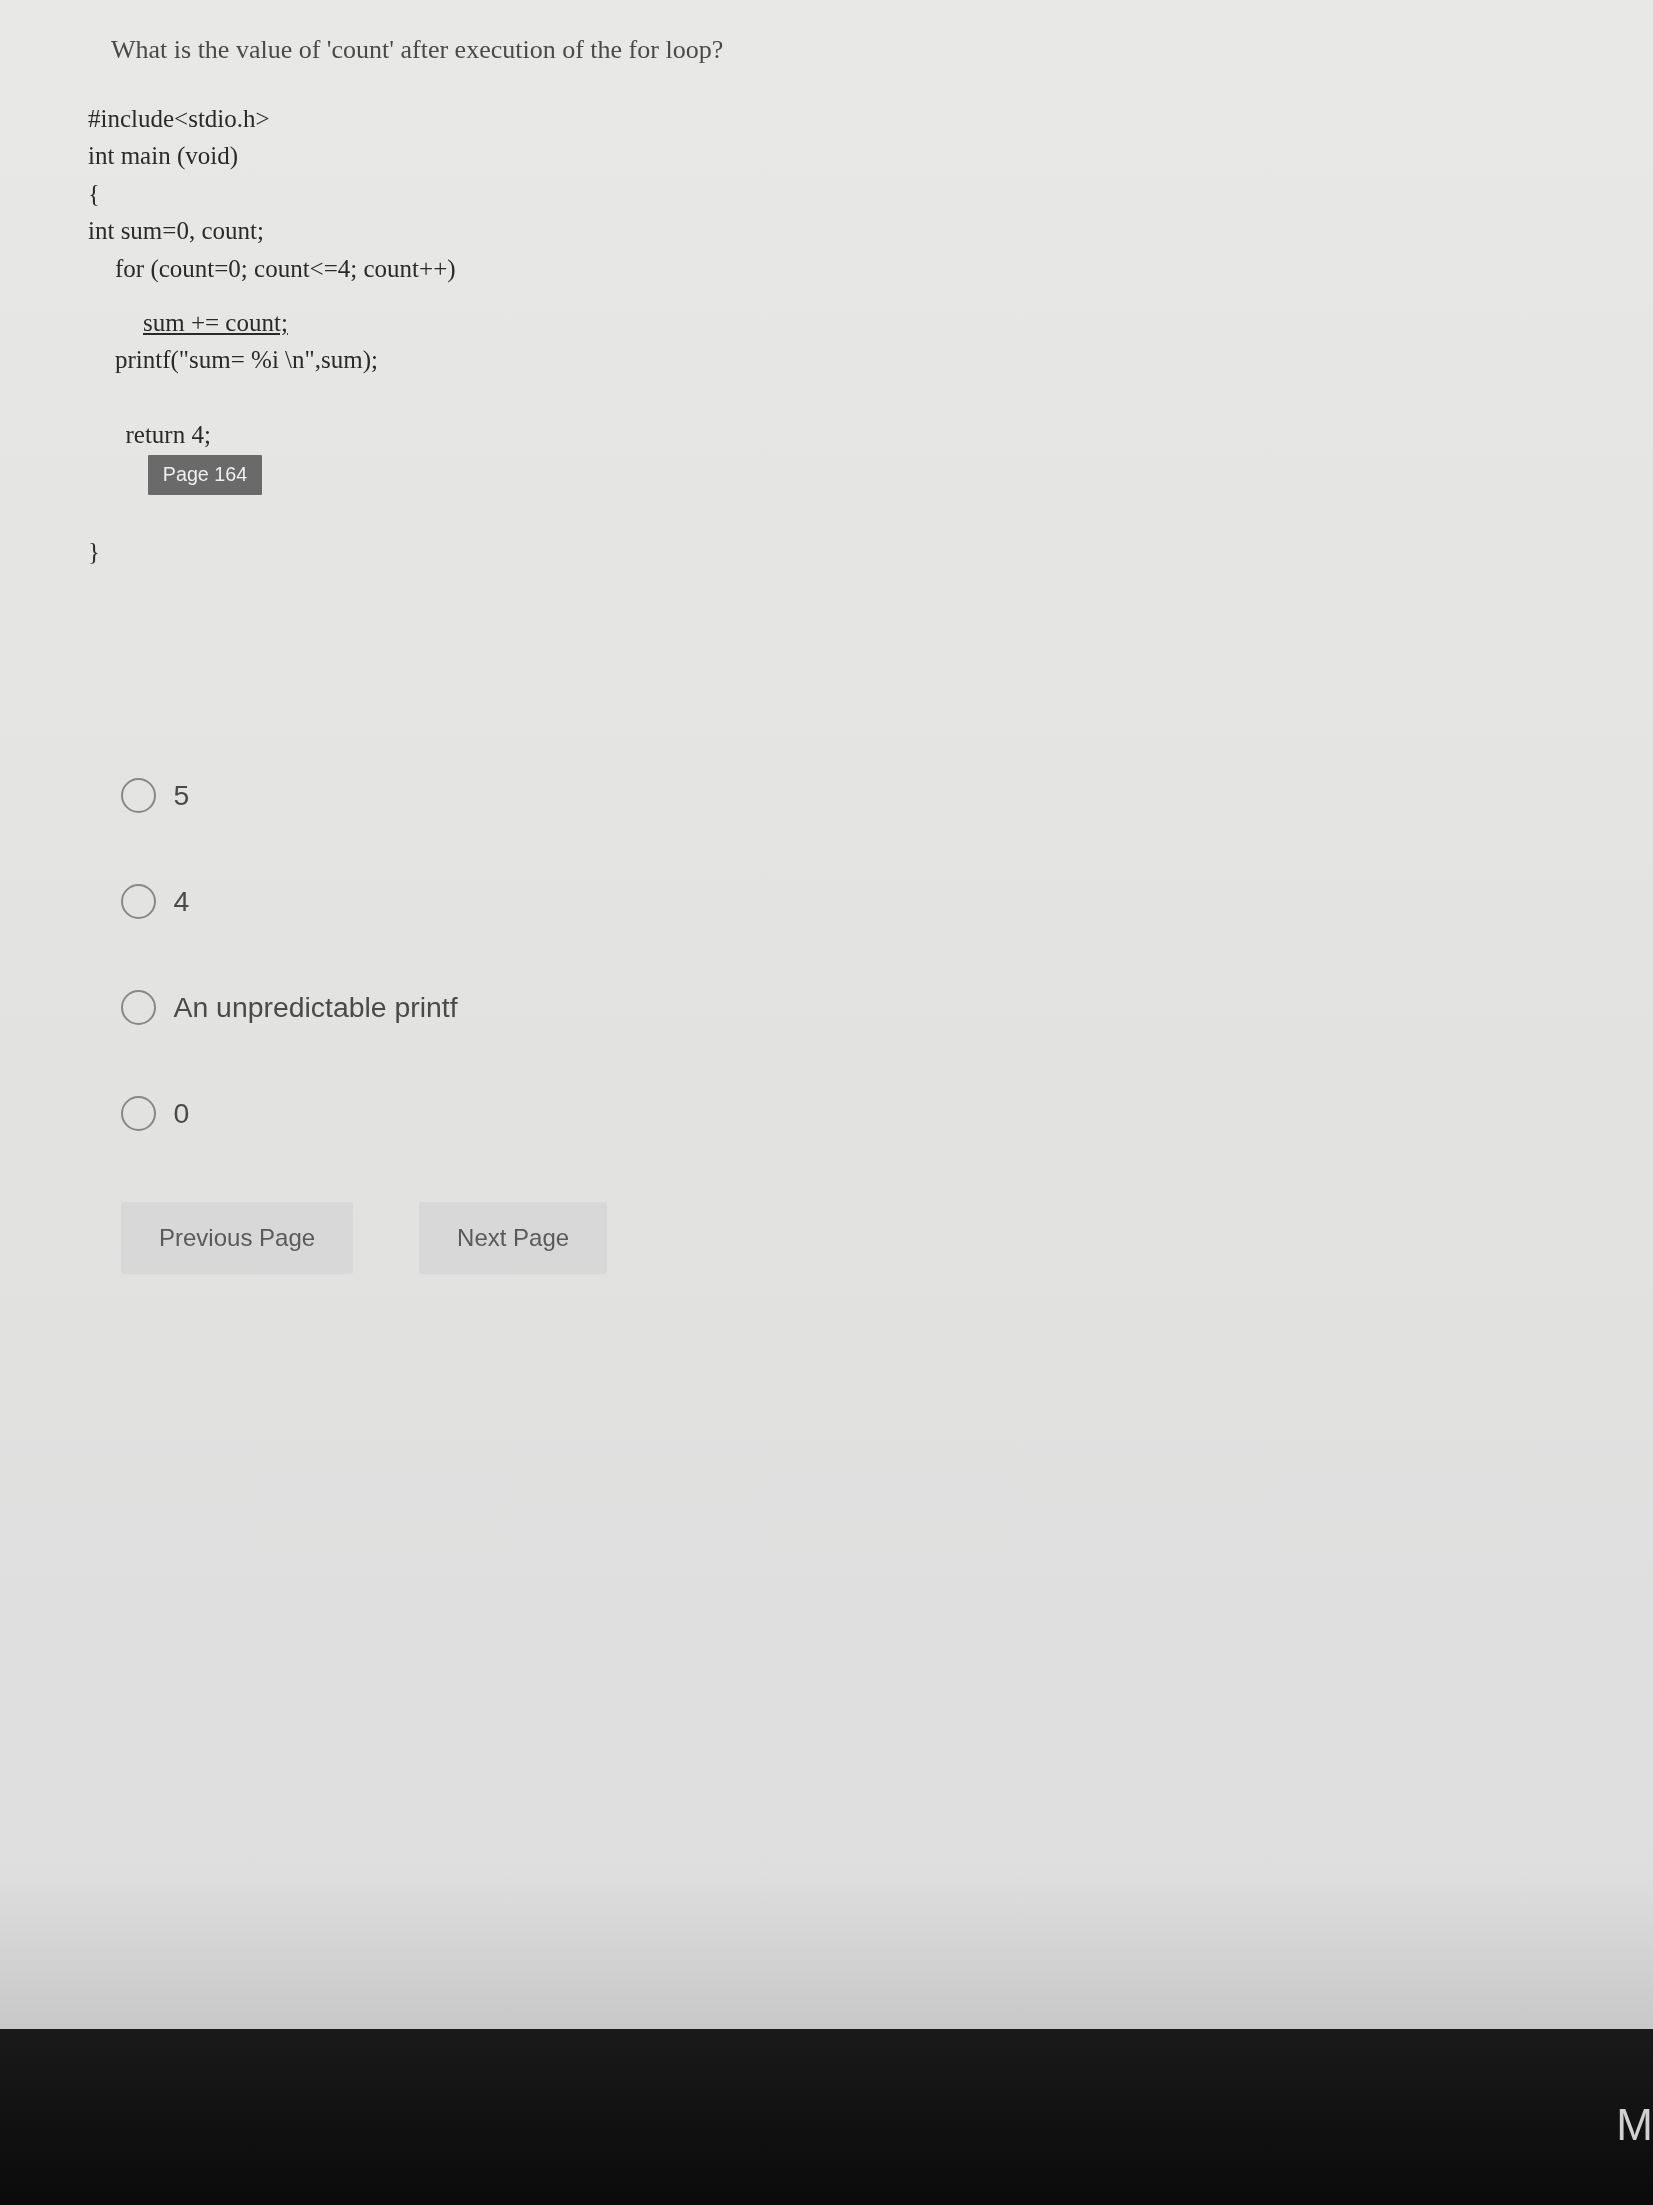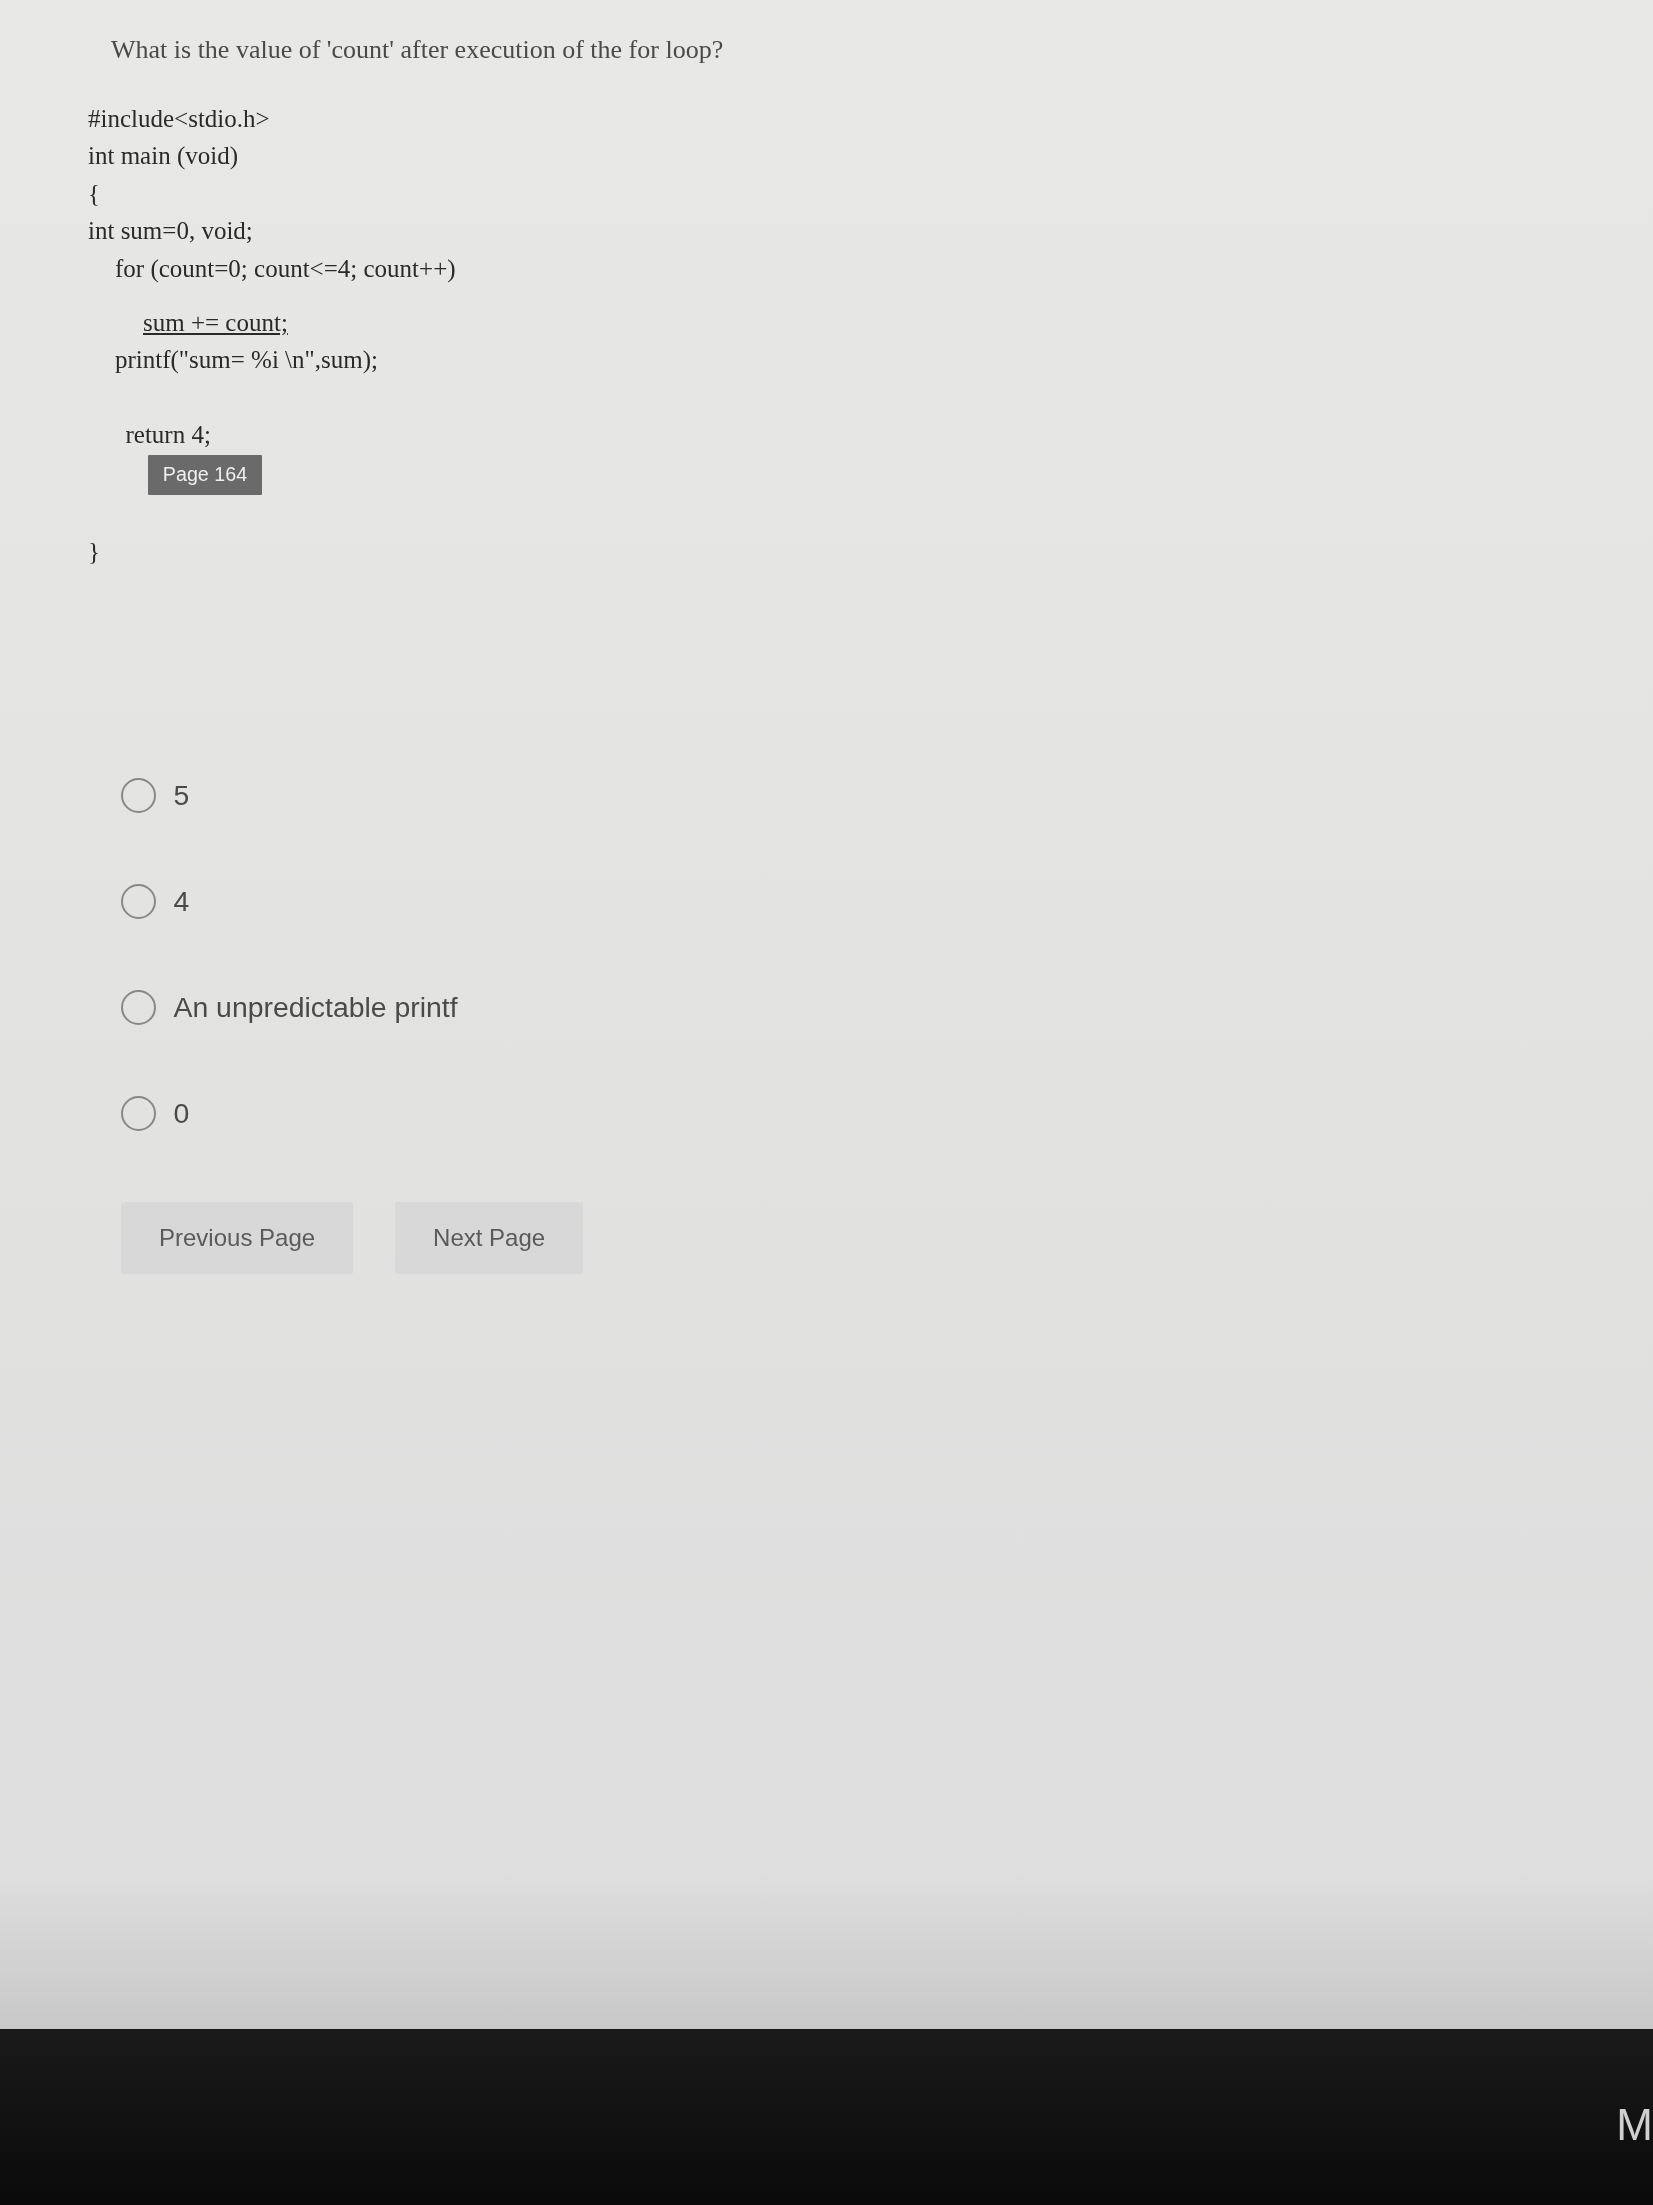--- a/index.html
+++ b/index.html
@@ -72,21 +72,21 @@
       flex-shrink: 0;
     }
     .option-label {
       font-family: -apple-system, BlinkMacSystemFont, 'Segoe UI', Arial, sans-serif;
       font-size: 28.4px;
       color: #4a4a4a;
       font-weight: 400;
     }
     .nav-buttons {
       display: flex;
-      gap: 42px;
+      gap: 66px;
       margin-top: 55px;
       padding-left: 33px;
     }
     .nav-button {
       background: #d8d8d8;
       border: none;
       padding: 22px 38px;
       font-family: -apple-system, BlinkMacSystemFont, 'Segoe UI', Arial, sans-serif;
       font-size: 24px;
       color: #5a5a5a;
@@ -107,21 +107,21 @@
 </head>
 <body>
 
 <div class="page-container">
   <div class="question-text">What is the value of 'count' after execution of the for loop?</div>
 
   <div class="code-block">
     <div class="code-line">#include&lt;stdio.h&gt;</div>
     <div class="code-line">int main (void)</div>
     <div class="code-line">{</div>
-    <div class="code-line">int sum=0, void;</div>
+    <div class="code-line">int sum=0, count;</div>
     <div class="code-line indent-1">for (count=0; count&lt;=4; count++)</div>
     <div style="height: 16.4px;"></div>
     <div class="code-line indent-2">sum += count;</div>
     <div class="code-line indent-1">printf("sum= %i \n",sum);</div>
     <div class="code-line">
       <span>return 4;</span>
       <span class="tooltip-badge">Page 164</span>
     </div>
     <div class="code-line">}</div>
   </div>

